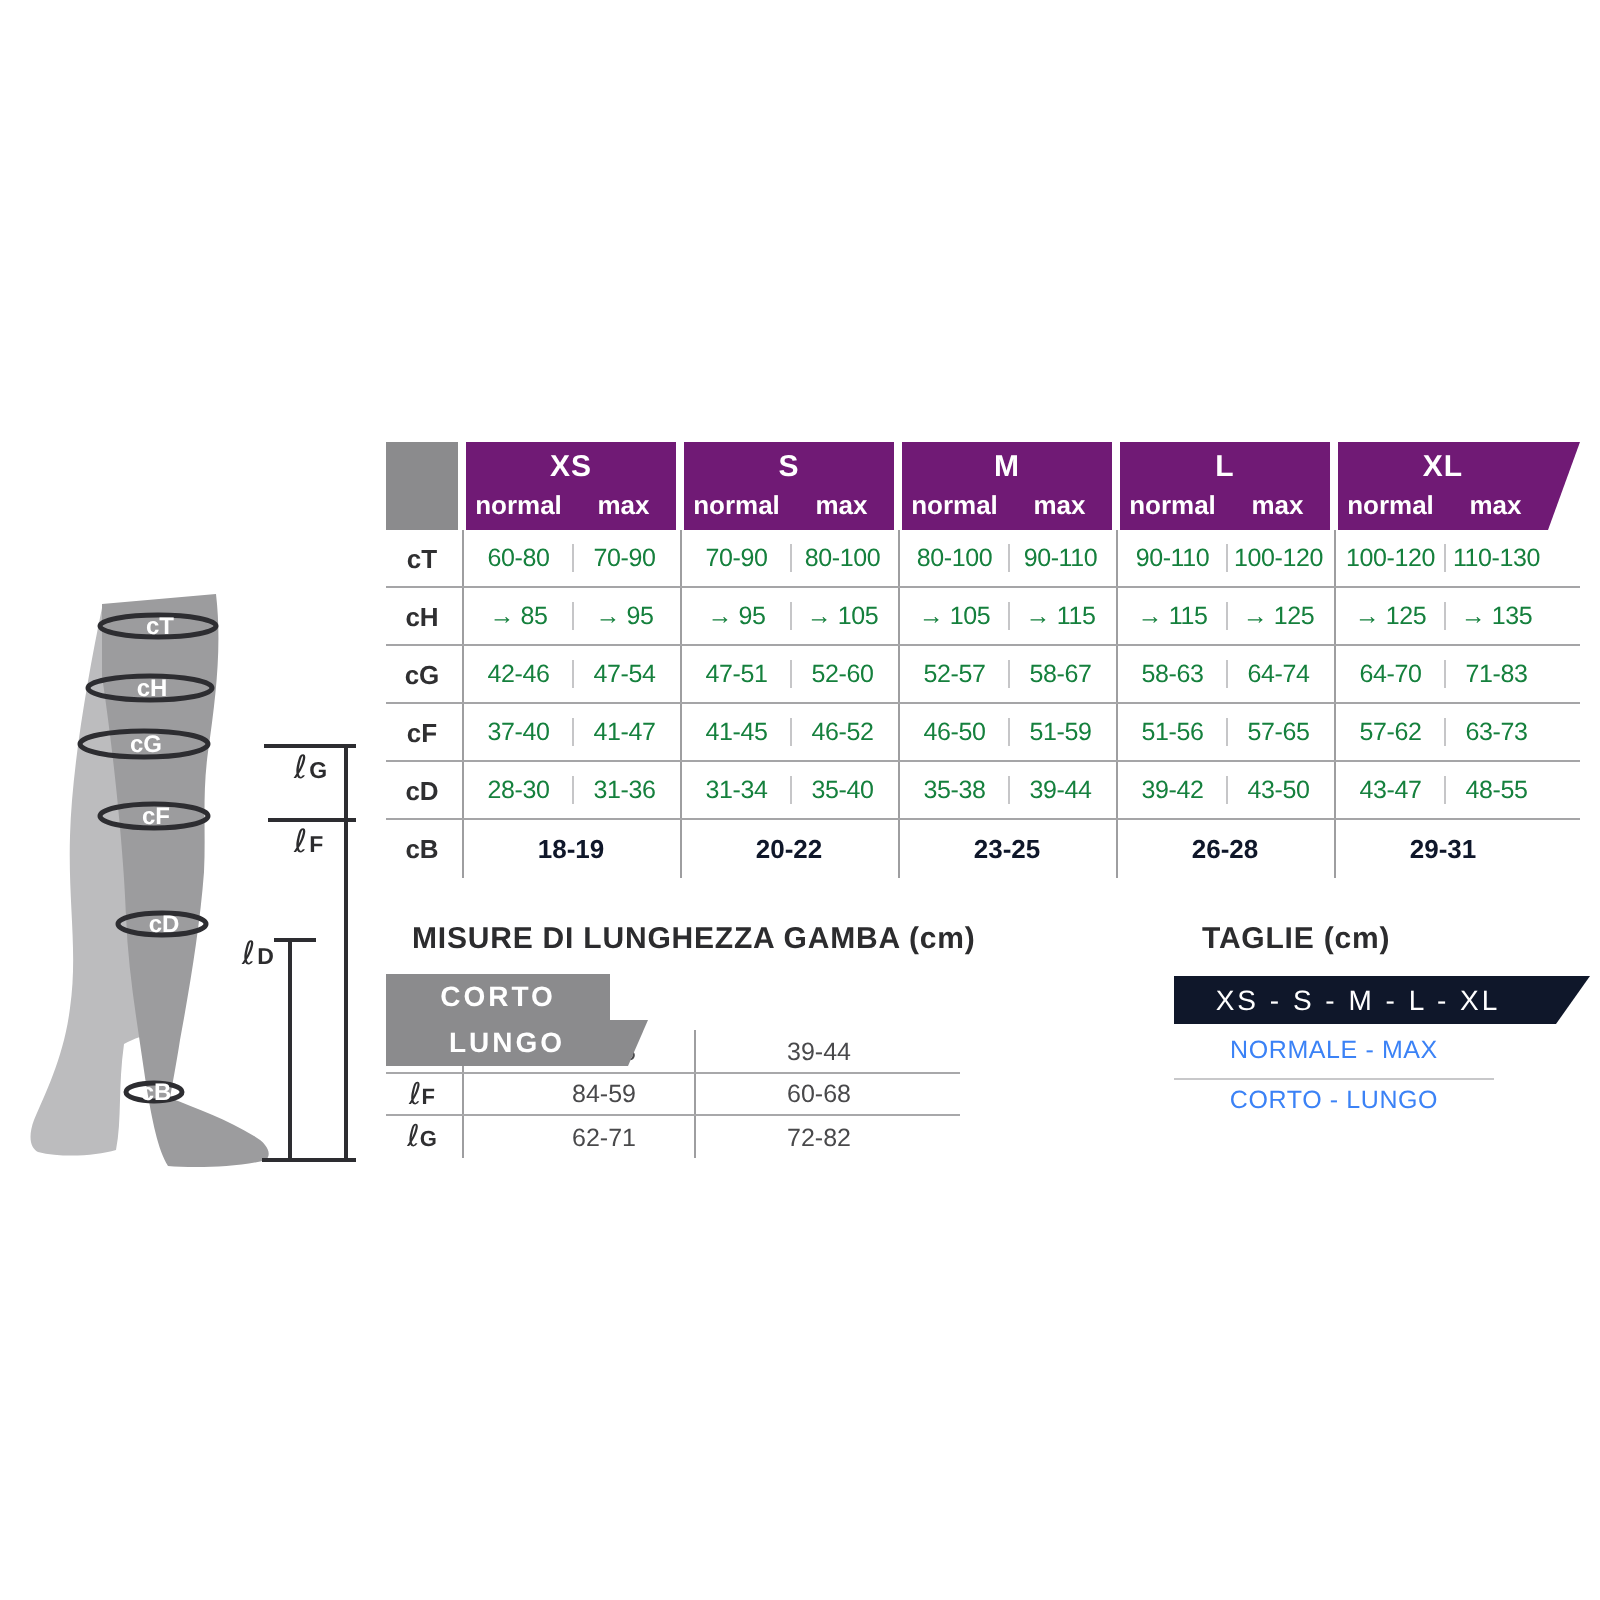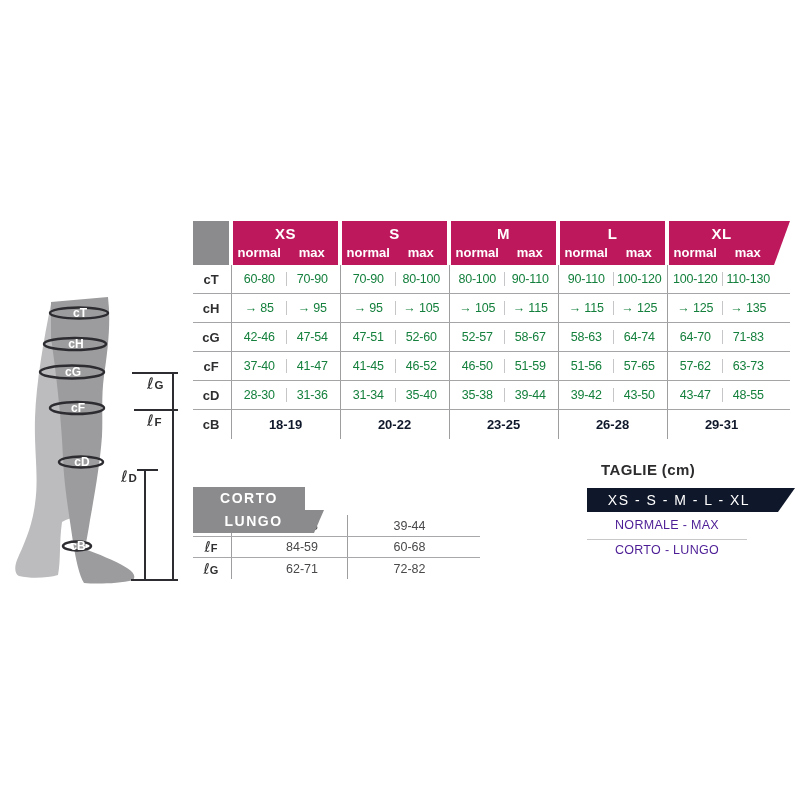--- a/index.html
+++ b/index.html
@@ -9,21 +9,21 @@
 
   .section-title { position:absolute; font-size:15px; font-weight:bold; color:#2c2c2e; letter-spacing:0.4px; white-space:nowrap; }
   .t-circ   { left:206px; top:195px; }
   .t-len    { left:206px; top:461px; }
   .t-taglie { left:601px; top:461px; }
 
   
   .circ-table { position:absolute; left:193px; top:221px; width:597px; }
   .hdr { display:flex; height:44px; }
   .corner { width:36px; background:#8b8b8d; margin-right:4px; }
-  .grp { width:105px; margin-right:4px; background:#be185d; color:#fff;
+  .grp { width:105px; margin-right:4px; background:#701a75; color:#fff;
          display:flex; flex-direction:column; justify-content:space-between;
          padding:4px 0 5px; }
   .grp.last { width:121px; margin-right:0;
               clip-path:polygon(0 0, 100% 0, calc(100% - 16px) 100%, 0 100%); }
   .grp .size { width:105px; text-align:center; font-size:15px; font-weight:bold; letter-spacing:0.5px; }
   .grp .subs { display:flex; }
   .grp .subs span { width:52.5px; text-align:center; font-size:13px; font-weight:bold; }
 
   .row { display:flex; height:29px; align-items:center; border-bottom:1px solid #a5a5a7; }
   .row.span-row { border-bottom:none; }
@@ -51,21 +51,21 @@
   .lc2 { width:131px; padding-right:10px; text-align:center; font-size:12.5px; color:#49494b; }
   .ell { font-family:"DejaVu Sans","DejaVu Serif",sans-serif; font-style:italic; font-size:15px; }
   .mletter { font-size:11px; font-weight:bold; }
 
   
   .taglie-banner { position:absolute; left:587px; top:488px; width:208px; height:24px;
                    background:#0f172a; color:#fff; font-size:14px; font-weight:normal;
                    letter-spacing:1.5px; text-align:center; line-height:24px; padding-right:24px;
                    clip-path:polygon(0 0, 100% 0, calc(100% - 17px) 100%, 0 100%); }
   .taglie-opt { position:absolute; left:587px; width:160px; text-align:center;
-                font-size:12.5px; letter-spacing:0.3px; color:#4c1d95; }
+                font-size:12.5px; letter-spacing:0.3px; color:#3b82f6; }
   .opt1 { top:518px; }
   .opt2 { top:543px; }
   .taglie-sep { position:absolute; left:587px; top:539px; width:160px; height:0;
                 border-top:1px solid #c8c8ca; }
 
   
   .leg-svg { position:absolute; left:15px; top:288px; width:170px; height:300px; }
   .leg-svg text { font-family:"Liberation Sans","DejaVu Sans",sans-serif; }
   .band-label { font-size:12px; font-weight:bold; fill:#ffffff; }
   .mark-label { fill:#2c2c2e; }
@@ -108,20 +108,21 @@
       <tspan class="ell-t">ℓ</tspan><tspan class="let-t" dx="1">G</tspan>
     </text>
     <text class="mark-label" x="132" y="138">
       <tspan class="ell-t">ℓ</tspan><tspan class="let-t" dx="1">F</tspan>
     </text>
     <text class="mark-label" x="106" y="194">
       <tspan class="ell-t">ℓ</tspan><tspan class="let-t" dx="1">D</tspan>
     </text>
   </svg>
 
+  <div class="section-title t-len">MISURE DI LUNGHEZZA GAMBA (cm)</div>
   <div class="section-title t-taglie">TAGLIE (cm)</div>
 
   <div class="circ-table">
     <div class="hdr">
       <div class="corner"></div>
       <div class="grp">
         <div class="size">XS</div>
         <div class="subs">
             <span>normal</span>
             <span>max</span>

